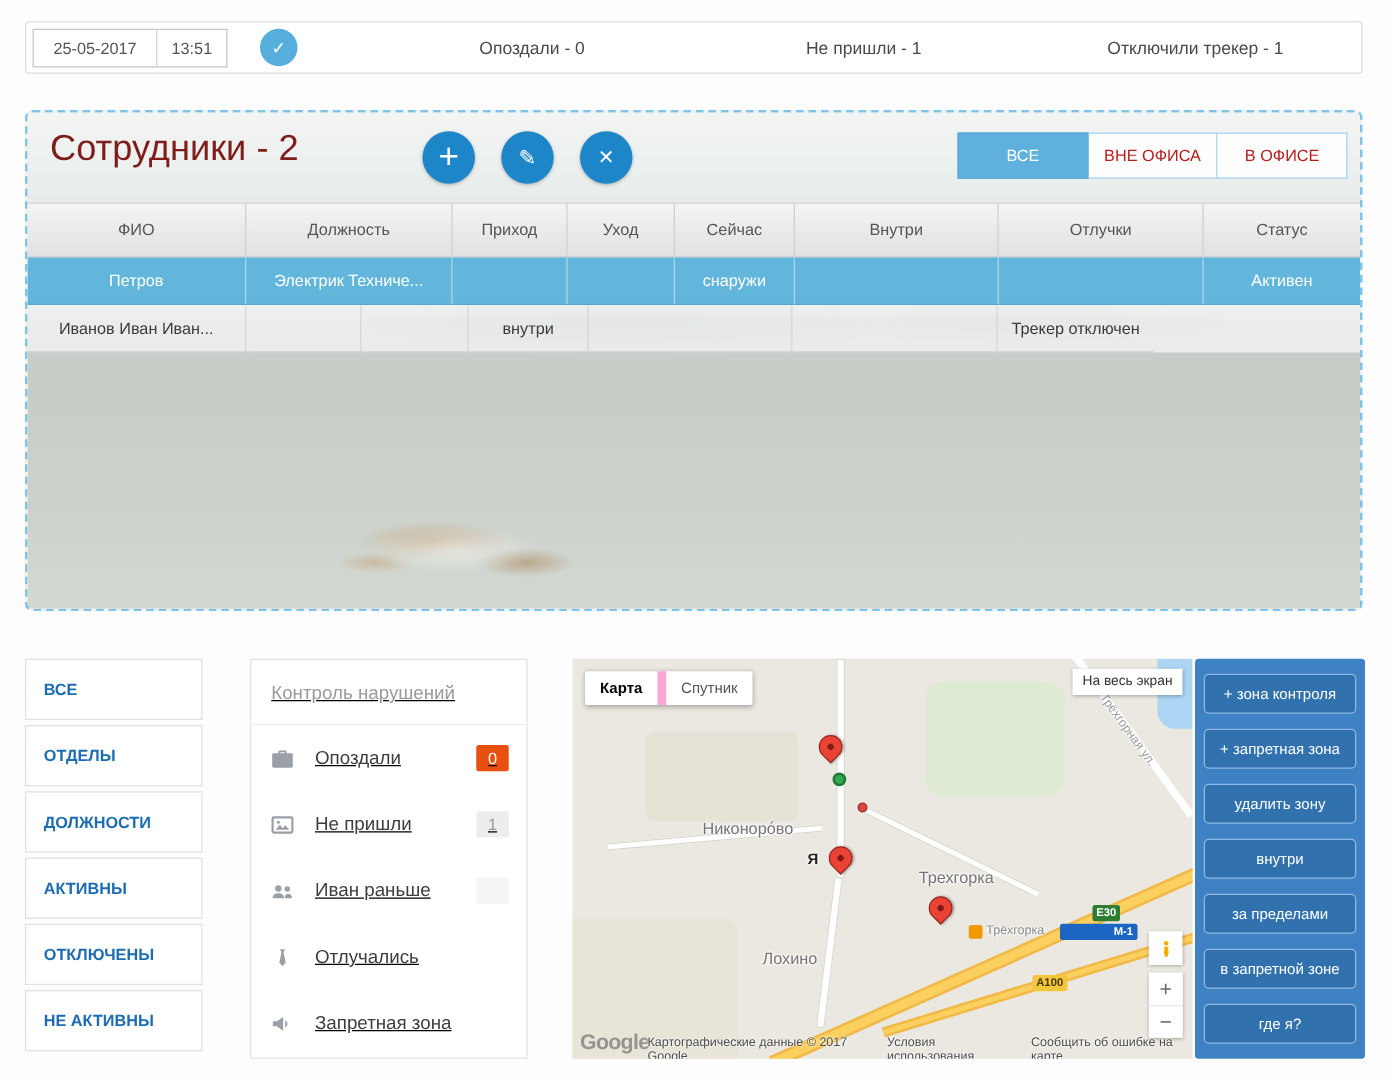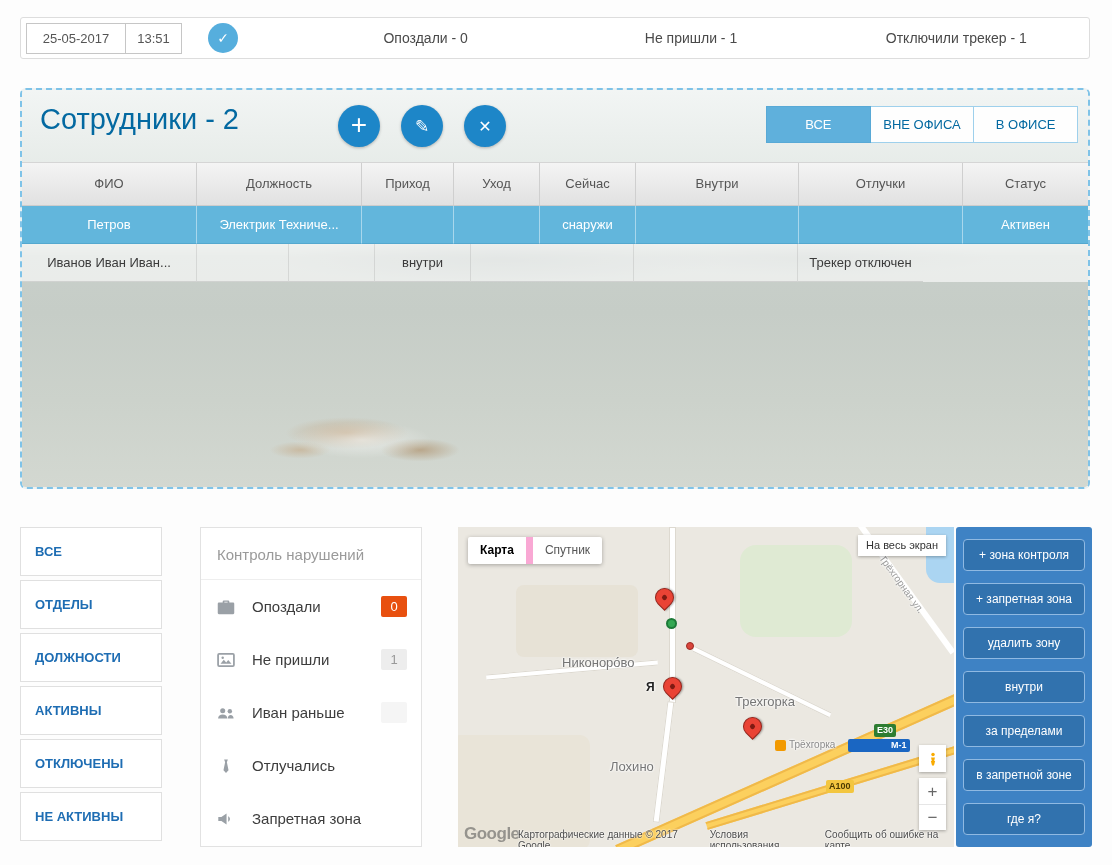--- a/index.html
+++ b/index.html
@@ -25,29 +25,29 @@
     background:
       radial-gradient(ellipse 100px 26px at 340px 350px, rgba(255,255,255,0.5), rgba(255,255,255,0) 70%),
       radial-gradient(ellipse 85px 22px at 325px 343px, rgba(196,175,146,0.95), rgba(196,175,146,0) 72%),
       radial-gradient(ellipse 55px 16px at 398px 360px, rgba(183,162,132,0.9), rgba(183,162,132,0) 72%),
       radial-gradient(ellipse 42px 12px at 278px 360px, rgba(200,182,155,0.85), rgba(200,182,155,0) 72%),
       radial-gradient(ellipse 320px 34px at 45% 170px, rgba(145,156,155,0.30), rgba(145,156,155,0) 70%),
       radial-gradient(ellipse 260px 26px at 74% 168px, rgba(145,156,155,0.22), rgba(145,156,155,0) 70%),
       linear-gradient(180deg,#f2f5f4 0%,#e5eae7 22%,#d7ddd9 38%,#c8cfca 42%,#c6cdc7 56%,#ccd2cb 78%,#d3d8d1 100%);
   }
   .panel-header { position:absolute; left:0; top:0; width:100%; height:72px; z-index:3; }
-  .panel-title { position:absolute; left:18px; top:13px; font-size:29px; font-weight:400; color:#0369a1; }
+  .panel-title { position:absolute; left:18px; top:13px; font-size:29px; font-weight:400; color:#7f1d1d; }
   .round-btn { position:absolute; top:15px; width:42px; height:42px; border-radius:50%; background:#1d86c8;
                border:none; color:#fff; cursor:pointer; box-shadow:0 1px 3px rgba(0,0,0,0.25);
                display:flex; align-items:center; justify-content:center; }
   .btn-add { left:316px; } .btn-add span { font-size:28px; margin-top:-3px; }
   .btn-edit { left:379px; } .btn-edit span { font-size:17px; }
   .btn-del { left:442px; } .btn-del span { font-size:16px; }
   .tabs { position:absolute; right:10px; top:16px; width:312px; height:37px; display:flex; }
-  .tab { flex:1; line-height:35px; text-align:center; font-size:13px; color:#0369a1;
+  .tab { flex:1; line-height:35px; text-align:center; font-size:13px; color:#b91c1c;
          background:rgba(255,255,255,0.92); border:1px solid #9ed0ec; cursor:pointer; }
   .tab + .tab { border-left:none; }
   .tab.active { background:#5fb0dc; color:#fff; border-color:#58a9d6; }
 
   .table { position:absolute; left:0; top:72px; width:1066px; z-index:2; }
   .thead { display:flex; height:44px; background:linear-gradient(#f4f4f4,#e1e1e1);
            border-top:1px solid #d5d5d5; border-bottom:1px solid #cccccc; }
   .th { line-height:42px; text-align:center; font-size:13px; color:#555; border-right:1px solid #cfcfcf; }
   .th:last-child { border-right:none; }
   .c1{width:175px}.c2{width:165px}.c3{width:92px}.c4{width:86px}.c5{width:96px}.c6{width:163px}.c7{width:164px}.c8{width:125px}
@@ -59,21 +59,21 @@
   .row.plain .td { border-right:1px solid rgba(150,150,150,0.25); border-bottom:1px solid rgba(150,150,150,0.3); }
   .row .td:last-child { border-right:none; }
 
   
   .filter-sidebar { position:absolute; left:20px; top:527px; width:142px; }
   .filter-item { height:49px; line-height:48px; padding-left:14px; background:#fff; border:1px solid #e0e0e0;
                  margin-bottom:4px; font-size:13px; font-weight:bold; color:#1e6db3; cursor:pointer; }
 
   
   .violations-panel { position:absolute; left:200px; top:527px; width:222px; height:320px;
-                      background:#fff; border:1px solid #e2e2e2; }
+                      background:#fff; border:1px solid #e2e2e2;text-decoration:underline; }
   .violations-title { padding:18px 16px 16px; font-size:15px; color:#9a9a9a; border-bottom:1px solid #eee; }
   .violation-item { display:flex; align-items:center; height:53px; padding:0 14px; cursor:pointer; }
   .violation-item svg { width:22px; height:22px; margin-right:15px; flex:none; }
   .violation-label { font-size:15px; color:#3d3d3d; flex:1; }
   .badge { min-width:26px; height:21px; line-height:21px; text-align:center; font-size:13px; border-radius:2px; padding:0 4px; }
   .badge.orange { background:#e8500f; color:#fff; }
   .badge.grey { background:#ededed; color:#999; }
   .badge.pale { background:#f5f5f5; color:#f5f5f5; }
 
   

